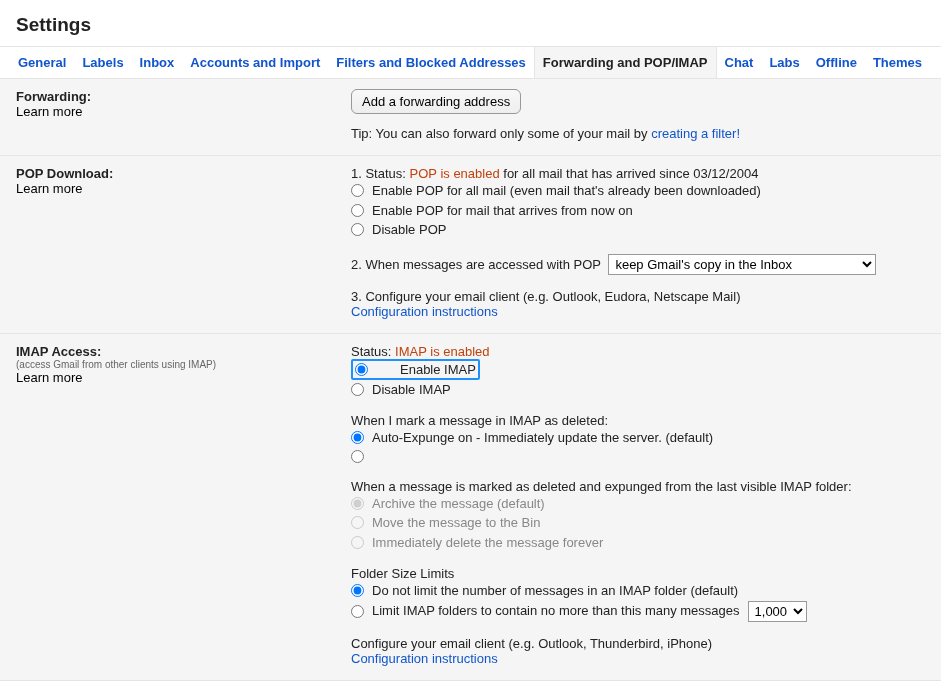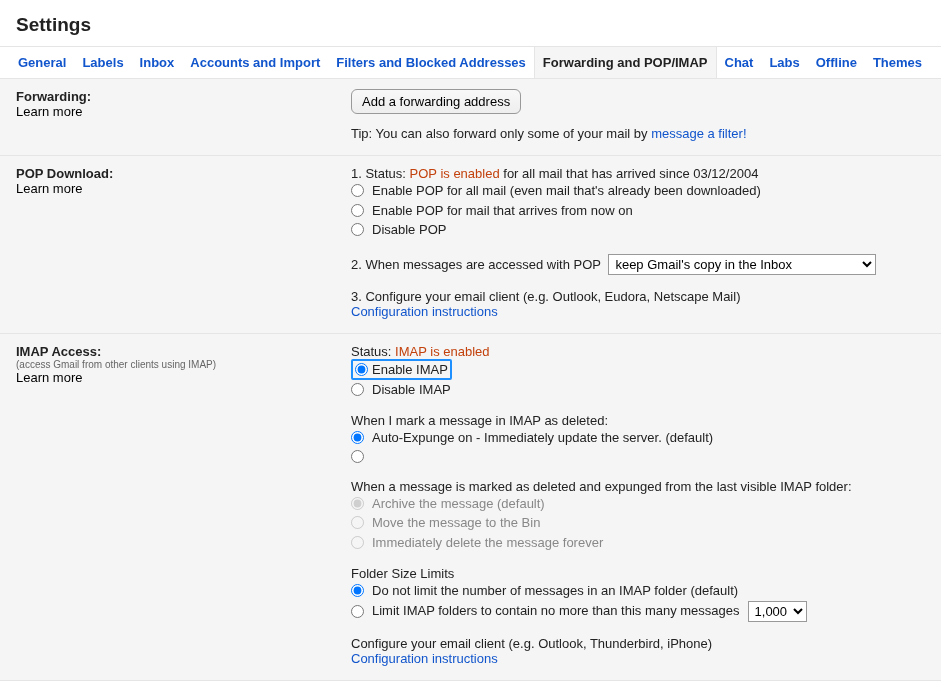--- a/index.html
+++ b/index.html
@@ -76,20 +76,21 @@
   .radio-row { display: flex; align-items: center; gap: 4px; line-height: 1.5; }
   input[type=radio] { margin: 2px 4px 2px 0; }
   .block { margin-bottom: 14px; }
   .block b { font-weight: normal; }
   .highlight {
     border: 2px solid #1e90ff;
     border-radius: 2px;
     padding: 0 2px;
     display: inline-flex;
     align-items: center;
+    gap: 28px;
   }
   select {
     font-size: 13px;
     background: #fff;
     border: 1px solid #999;
     padding: 1px 2px;
   }
   .btnrow {
     text-align: right;
     padding: 8px 10px 0 10px;
@@ -107,21 +108,21 @@
 <div class="content">
 
   <div class="section">
     <div class="left-col">
       <div class="heading">Forwarding:</div>
       <div class="learnmore">Learn more</div>
     </div>
     <div class="right-col">
       <button class="btn">Add a forwarding address</button>
       <div class="tip">
-        <span>Tip: You can also forward only some of your mail by </span><span class="link">message a filter!</span>
+        <span>Tip: You can also forward only some of your mail by </span><span class="link">creating a filter!</span>
       </div>
     </div>
   </div>
 
   <div class="section">
     <div class="left-col">
       <div class="heading">POP Download:</div>
       <div class="learnmore">Learn more</div>
     </div>
     <div class="right-col">

